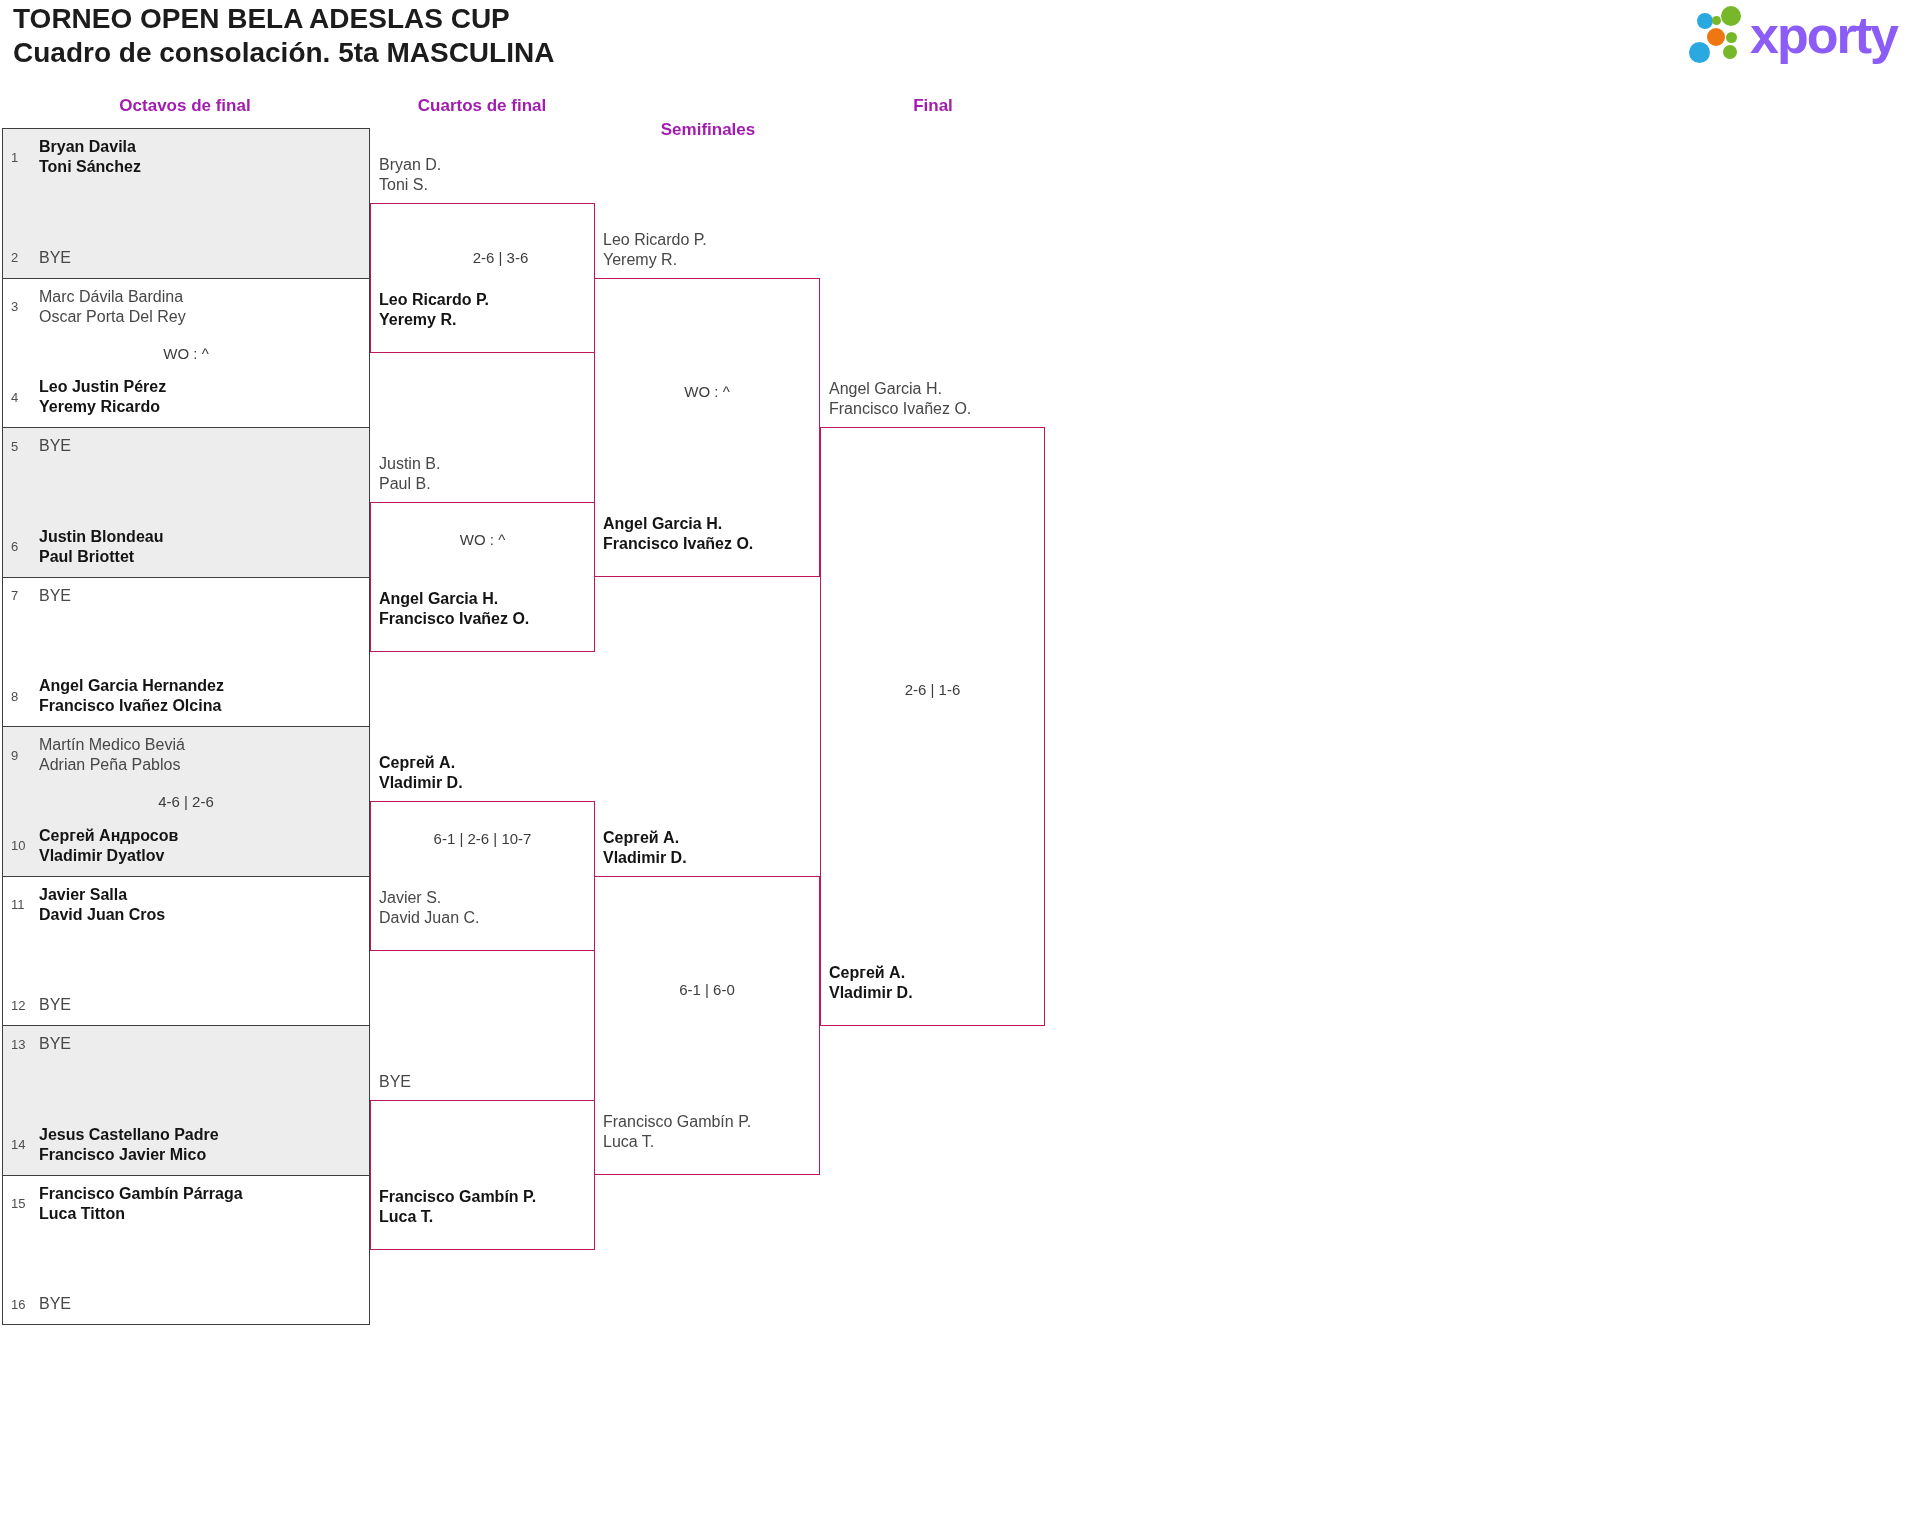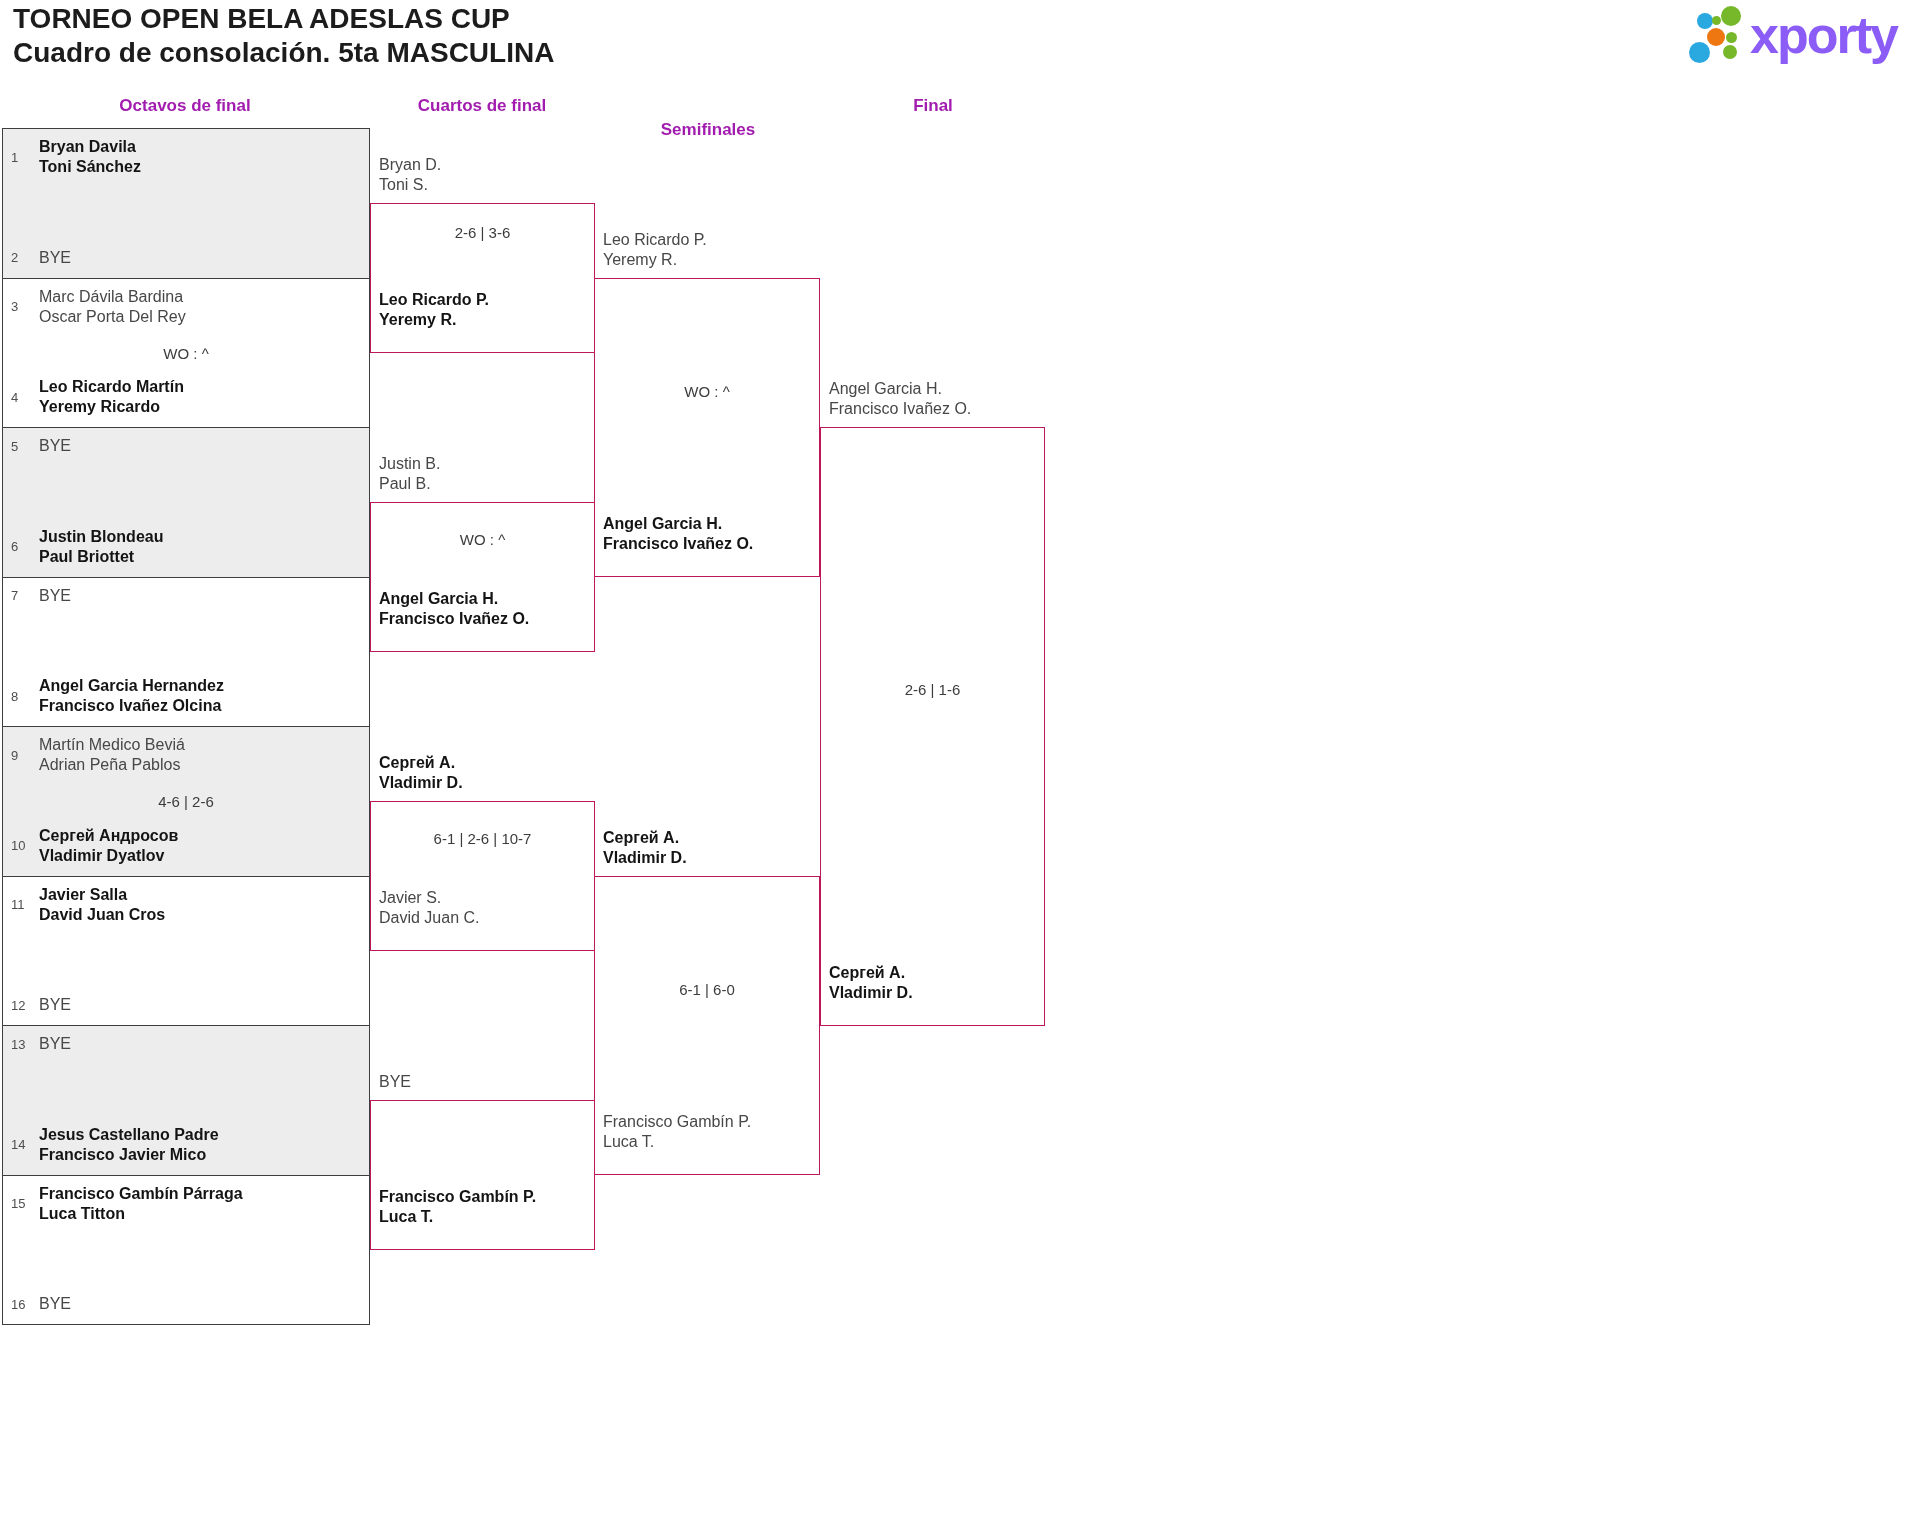--- a/index.html
+++ b/index.html
@@ -89,21 +89,21 @@
       <span class="seed">3</span>
       <span class="names">
           <span class="nl">Marc Dávila Bardina</span>
           <span class="nl">Oscar Porta Del Rey</span>
         </span>
     </div>
     <div class="cellscore">WO : ^</div>
     <div class="entry b">
       <span class="seed">4</span>
       <span class="names w">
-          <span class="nl">Leo Ricardo Martín</span>
+          <span class="nl">Leo Justin Pérez</span>
           <span class="nl">Yeremy Ricardo</span>
         </span>
     </div>
   </div>
 
   <div class="cell g">
     <div class="entry t">
       <span class="seed">5</span>
       <span class="names">
           <span class="nl">BYE</span>
@@ -205,21 +205,21 @@
     </div>
   </div>
 
 </div>
 
 <div class="mbox" style="left:370px;top:203px;width:225px;height:150px;">
   <div class="lbl top">
       <span class="nl">Bryan D.</span>
       <span class="nl">Toni S.</span>
     </div>
-  <div class="mscore" style="top:20px;">2-6 | 3-6</div>
+  <div class="mscore" style="top:45px;padding-left:18px;">2-6 | 3-6</div>
   <div class="lbl win w">
       <span class="nl">Leo Ricardo P.</span>
       <span class="nl">Yeremy R.</span>
     </div>
 </div>
 
 <div class="mbox" style="left:370px;top:502px;width:225px;height:150px;">
   <div class="lbl top">
       <span class="nl">Justin B.</span>
       <span class="nl">Paul B.</span>

